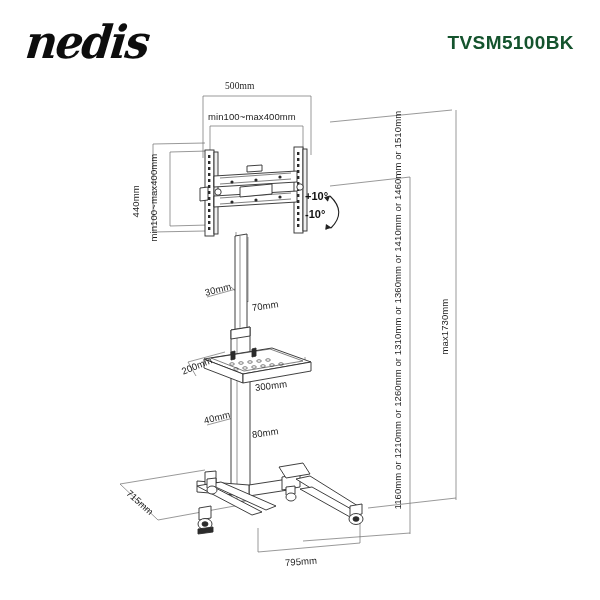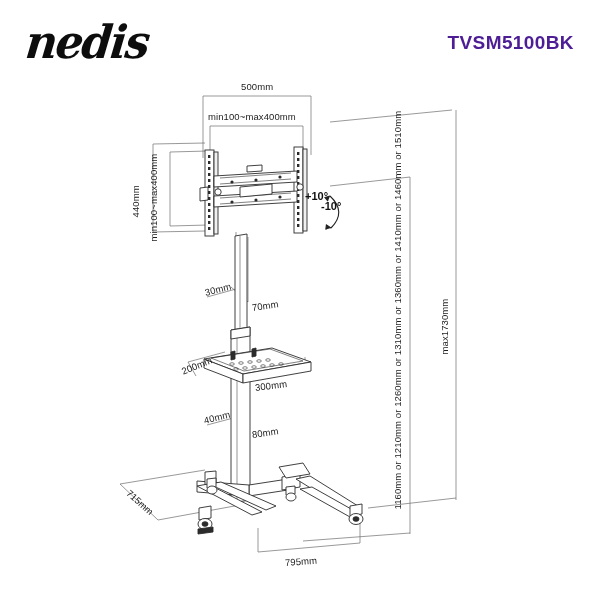--- a/index.html
+++ b/index.html
@@ -20,21 +20,21 @@
     font-style:italic;font-weight:700;
     font-size:44px;letter-spacing:-2px;
     color:#0d0d0d;
     transform:skewX(-6deg) scaleY(1.04);
     transform-origin:left center;
     line-height:1;
   }
   #model-number{
     position:absolute;right:26px;top:32px;
     font-size:19px;font-weight:700;letter-spacing:.4px;
-    color:#4c1d95;
+    color:#14532d;
   }
 
   
   #drawing{position:absolute;left:0;top:0;width:600px;height:600px;}
 
   
   .dim{
     position:absolute;
     font-size:9.5px;
     color:#1d1d1d;
@@ -257,21 +257,21 @@
       <ellipse cx="356" cy="519" rx="3" ry="2.3" fill="#2b2b2b"></ellipse>
 
       <path d="M207,479 L216,478 L216,487 L207,488 Z"></path>
       <ellipse cx="212" cy="490" rx="5" ry="4"></ellipse>
 
       <path d="M286,487 L295,486 L295,494 L286,495 Z"></path>
       <ellipse cx="291" cy="497" rx="5" ry="4"></ellipse>
     </g>
   </svg>
 
-  <div class="dim" style="left:241px;top:82px;">500mm</div>
+  <div class="dim" style="left:225px;top:82px;font-family:Liberation Serif, serif;">500mm</div>
 
   <div class="dim" style="left:208px;top:112px;">min100~max400mm</div>
 
   <div class="dim v" style="left:140px;top:208px;transform:rotate(-90deg);">440mm</div>
 
   <div class="dim v" style="left:158px;top:232px;transform:rotate(-90deg);">min100~max400mm</div>
 
   <div class="dim" style="left:205px;top:288px;transform:rotate(-14deg);transform-origin:left center;">30mm</div>
 
   <div class="dim" style="left:252px;top:303px;transform:rotate(-8deg);transform-origin:left center;">70mm</div>
@@ -287,15 +287,15 @@
   <div class="dim" style="left:128px;top:487px;transform:rotate(42deg);transform-origin:left center;">715mm</div>
 
   <div class="dim" style="left:285px;top:558px;transform:rotate(-4deg);transform-origin:left center;">795mm</div>
 
   <div class="dim v" style="left:402px;top:500px;transform:rotate(-90deg);">1160mm or 1210mm or 1260mm or 1310mm or 1360mm or 1410mm or 1460mm or 1510mm</div>
 
   <div class="dim v" style="left:449px;top:345px;transform:rotate(-90deg);">max1730mm</div>
 
   <div class="ang" style="left:305px;top:190px;">+10°</div>
 
-  <div class="ang" style="left:305px;top:200px;margin-left:16px;">-10°</div>
+  <div class="ang" style="left:305px;top:208px;">-10°</div>
 
 </div>
 
 </body></html>

